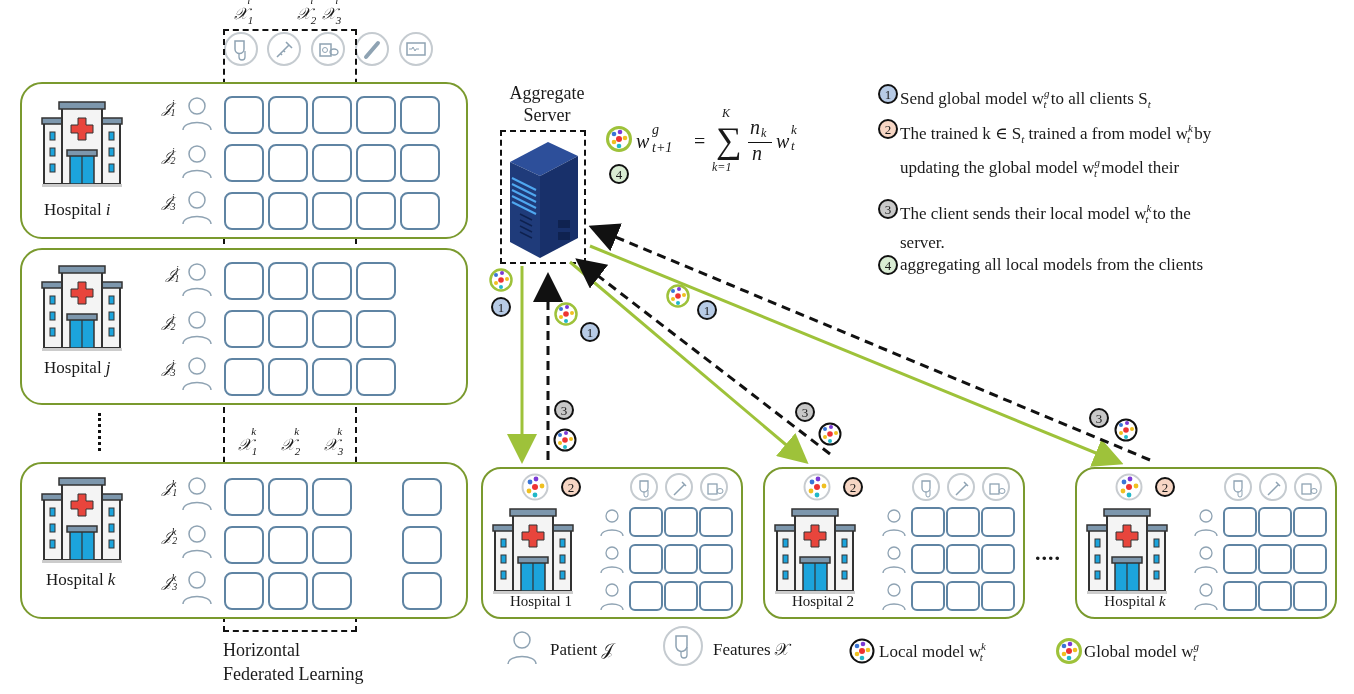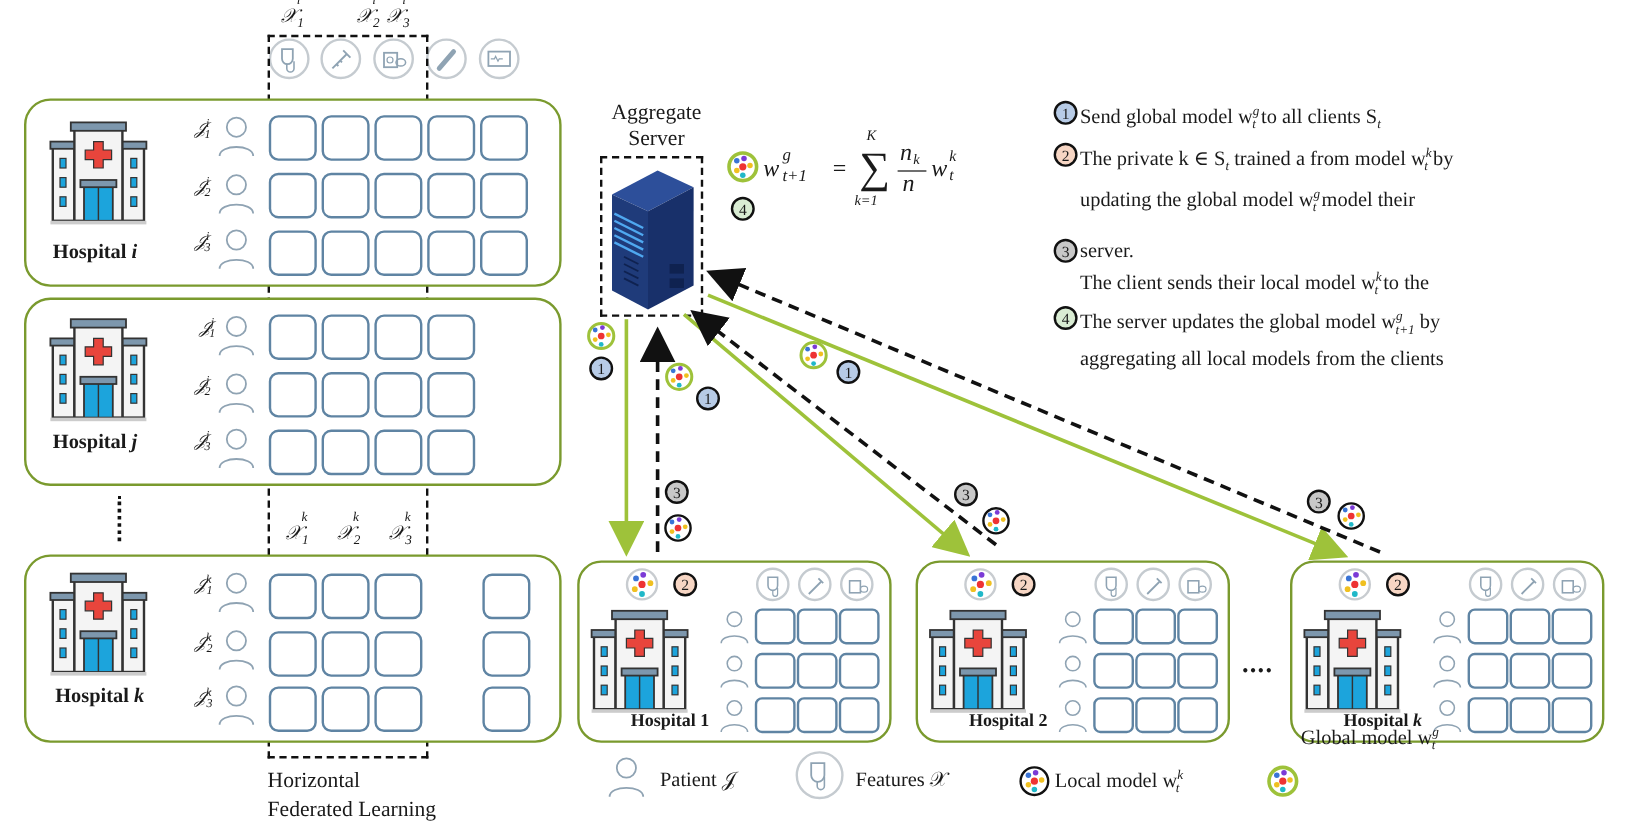--- a/index.html
+++ b/index.html
@@ -1,21 +1,21 @@
 <!DOCTYPE html>
 <html><head>
 <meta charset="utf-8">
 <style>
   html,body{margin:0;padding:0;background:#fff;}
   body{width:1354px;height:694px;position:relative;overflow:hidden;font-family:"Liberation Serif","DejaVu Serif",serif;color:#1a1a1a;}
   .abs{position:absolute;}
   .hbox{position:absolute;border:2.5px solid #7a9a2e;border-radius:22px;background:#fff;box-sizing:border-box;}
   .cell{position:absolute;width:40px;height:38px;border:2.5px solid #5f84a3;border-radius:8px;box-sizing:border-box;background:#fff;}
   .cell.sm{width:34px;height:30px;border-radius:6px;}
-  .hosp-label{position:absolute;font-size:17px;text-align:right;white-space:nowrap;font-weight:bold;}
+  .hosp-label{position:absolute;font-size:17px;text-align:center;white-space:nowrap;}
   .pid{position:absolute;font-size:14px;font-style:italic;}
   .pid sub,.pid sup{font-size:10px;}
   .xlab{position:absolute;font-size:16px;font-style:italic;}
   .xlab sub,.xlab sup{font-size:11px;}
   .num{position:absolute;width:20px;height:20px;border-radius:50%;border:2px solid #111;box-sizing:border-box;font-size:13px;text-align:center;line-height:17px;}
   .n1{background:#b7cbe6;} .n2{background:#f7d6c4;} .n3{background:#c8c8c8;} .n4{background:#d9ecd3;}
   .legend-text{position:absolute;font-size:17px;white-space:nowrap;}
   .step{position:absolute;font-size:17px;line-height:23px;left:900px;width:440px;}
   .dash-rect{position:absolute;border:2.5px dashed #111;box-sizing:border-box;}
   .feat{position:absolute;width:34px;height:34px;border-radius:50%;border:2px solid #c5cbd0;box-sizing:border-box;background:#fff;}
@@ -377,33 +377,32 @@
       <circle cx="12" cy="19" r="2" fill="#20b8c8"></circle>
     </svg></div>
 
 <div class="num n1" style="left:878px;top:84px;">1</div>
 <div class="step" style="top:82px;">
   <span>Send global model w</span><sup style="font-size:11px;font-style:italic;">g</sup><sub style="font-size:11px;font-style:italic;margin-left:-6px;">t</sub><span> to all clients S</span><sub style="font-size:11px;font-style:italic;">t</sub>
 </div>
 
 <div class="num n2" style="left:878px;top:119px;">2</div>
 <div class="step" style="top:117px;">
-  <div><span>The private k ∈ S</span><sub style="font-size:11px;font-style:italic;">t</sub><span> trained a from model w</span><sup style="font-size:11px;font-style:italic;">k</sup><sub style="font-size:11px;font-style:italic;margin-left:-6px;">t</sub><span> by</span></div>
+  <div><span>The trained k ∈ S</span><sub style="font-size:11px;font-style:italic;">t</sub><span> trained a from model w</span><sup style="font-size:11px;font-style:italic;">k</sup><sub style="font-size:11px;font-style:italic;margin-left:-6px;">t</sub><span> by</span></div>
   <div><span>updating the global model w</span><sup style="font-size:11px;font-style:italic;">g</sup><sub style="font-size:11px;font-style:italic;margin-left:-6px;">t</sub><span> model their</span></div>
 </div>
 
 <div class="num n3" style="left:878px;top:199px;">3</div>
 <div class="step" style="top:197px;">
+  <div><span>The client sends their local model w</span><sup style="font-size:11px;font-style:italic;">k</sup><sub style="font-size:11px;font-style:italic;margin-left:-6px;">t</sub><span> to the</span></div>
   <div>server.</div>
-  <div><span>The client sends their local model w</span><sup style="font-size:11px;font-style:italic;">k</sup><sub style="font-size:11px;font-style:italic;margin-left:-6px;">t</sub><span> to the</span></div>
 </div>
 
 <div class="num n4" style="left:878px;top:255px;">4</div>
 <div class="step" style="top:253px;">
-  <div><span>The server updates the global model w</span><sup style="font-size:11px;font-style:italic;">g</sup><sub style="font-size:11px;font-style:italic;margin-left:-6px;">t+1</sub><span>  by</span></div>
   <div>aggregating all local models from the clients</div>
 </div>
 
 <div class="hbox" style="left:481px;top:467px;width:262px;height:152px;border-radius:20px;">
     <div class="abs" style="left:38px;top:4px;"><svg width="28" height="28">
         <circle cx="14" cy="14" r="12.5" fill="#fff" stroke="#c8ccd0" stroke-width="2"></circle>
         <circle cx="14" cy="14" r="3" fill="#e33"></circle>
         <circle cx="9" cy="9" r="2.4" fill="#3a74d6"></circle>
         <circle cx="15" cy="6" r="2.4" fill="#7b3ad6"></circle>
         <circle cx="21" cy="13" r="2.4" fill="#f0c020"></circle>
@@ -635,13 +634,13 @@
 <div class="legend-text" style="left:879px;top:640px;"><span>Local model w</span><sup style="font-size:11px;font-style:italic;">k</sup><sub style="font-size:11px;font-style:italic;margin-left:-6px;">t</sub></div>
 <div class="abs" style="left:1056px;top:638px;"><svg width="26" height="26">
       <circle cx="13" cy="13" r="11.5" fill="#fff" stroke="#9ec23a" stroke-width="3"></circle>
       <circle cx="13" cy="13" r="3" fill="#e33"></circle>
       <circle cx="8" cy="8" r="2.3" fill="#3a74d6"></circle>
       <circle cx="14" cy="6" r="2.3" fill="#7b3ad6"></circle>
       <circle cx="19" cy="12" r="2.3" fill="#f0c020"></circle>
       <circle cx="8" cy="16" r="2.3" fill="#f0c020"></circle>
       <circle cx="13" cy="20" r="2.3" fill="#20b8c8"></circle>
     </svg></div>
-<div class="legend-text" style="left:1084px;top:604px;"><span>Global model w</span><sup style="font-size:11px;font-style:italic;">g</sup><sub style="font-size:11px;font-style:italic;margin-left:-6px;">t</sub></div>
+<div class="legend-text" style="left:1084px;top:640px;"><span>Global model w</span><sup style="font-size:11px;font-style:italic;">g</sup><sub style="font-size:11px;font-style:italic;margin-left:-6px;">t</sub></div>
 
 </body></html>

